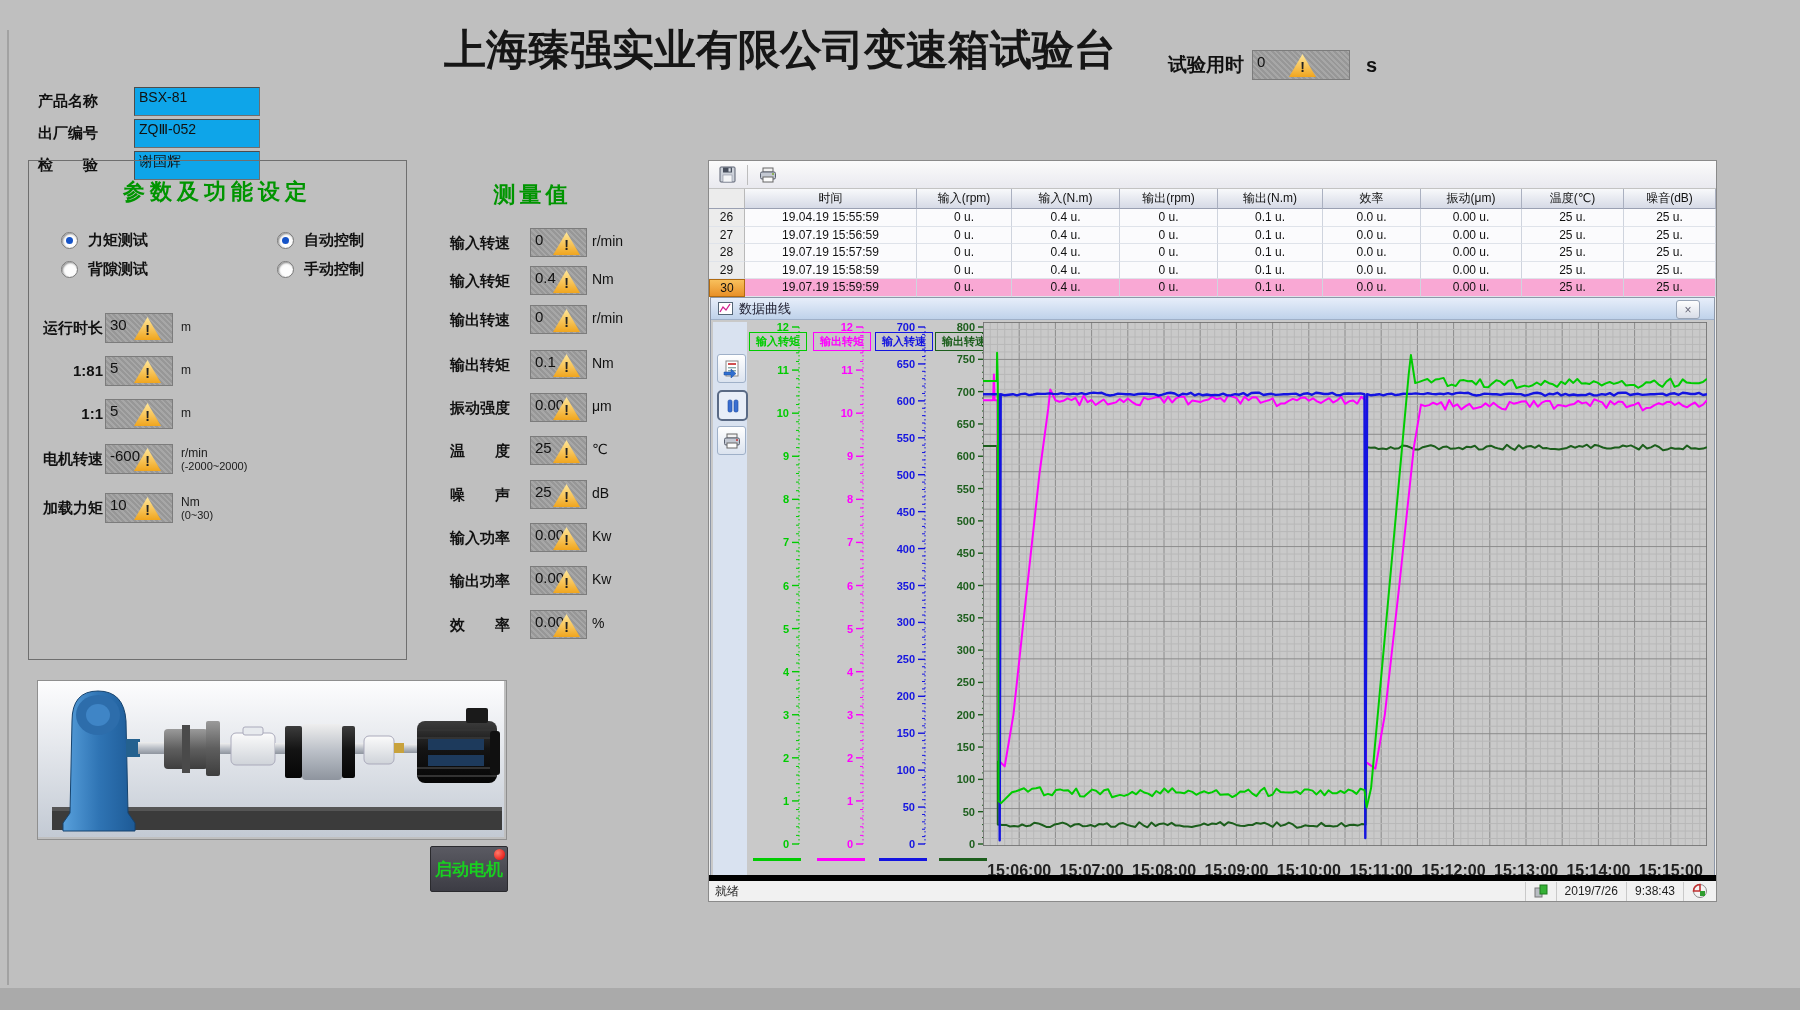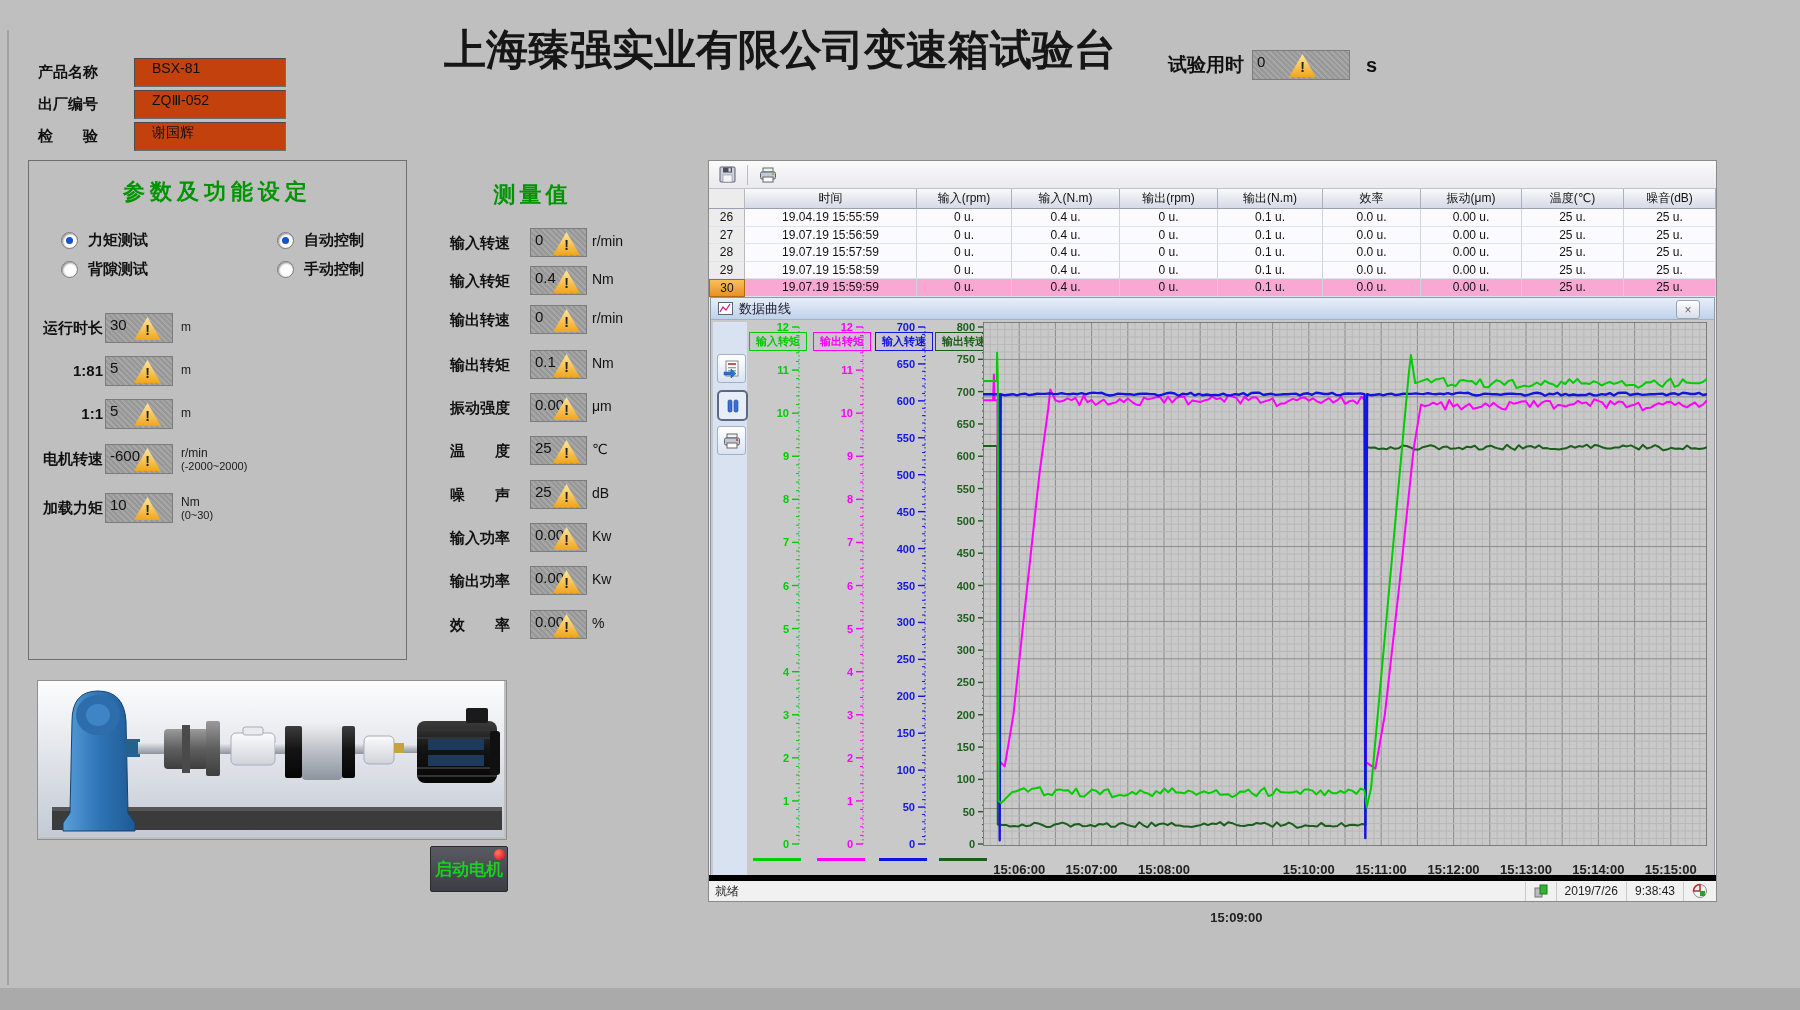--- a/index.html
+++ b/index.html
@@ -19,24 +19,24 @@
   
   .vbox{position:relative;background:#a2a2a2;border:1px solid #7c7c7c;
     background-image:repeating-linear-gradient(45deg,rgba(0,0,0,.07) 0 2px,rgba(255,255,255,.05) 2px 4px);}
   .vbox .val{position:absolute;left:4px;top:2px;font-size:15px;color:#111;}
   .warn{position:absolute;width:27px;height:23px;}
   .warn .tri{position:absolute;inset:0;background:linear-gradient(#ffe79a,#f0a51e);
     clip-path:polygon(50% 0,100% 100%,0 100%);filter:drop-shadow(0 0 1px #9a6a00);}
   .warn .bang{position:absolute;left:0;right:0;top:5px;text-align:center;font-size:14px;font-weight:700;color:#222;}
 
   
-  .form-row{position:absolute;left:38px;display:flex;align-items:center;}
+  .form-row{position:absolute;left:38px;display:flex;align-items:center;margin-top:29px;}
   .form-label{width:96px;font-size:15px;font-weight:700;white-space:pre;}
-  .form-input{width:116px;height:25px;background:#c2410c;border:1px solid #6e6e6e;
-    border-top-color:#4c4c4c;border-left-color:#4c4c4c;font-size:14px;padding:1px 17px;color:#111;}
+  .form-input{width:116px;height:25px;background:#0ea5e9;border:1px solid #6e6e6e;
+    border-top-color:#4c4c4c;border-left-color:#4c4c4c;font-size:14px;padding:1px 4px;color:#111;}
 
   
   .settings{position:absolute;left:28px;top:160px;width:377px;height:498px;border:1px solid #6f6f6f;}
   .panel-title{position:absolute;left:0;top:16px;width:100%;text-align:center;color:#009500;
     font-size:22px;font-weight:700;letter-spacing:5px;}
   .radio-item{position:absolute;display:flex;align-items:center;gap:10px;cursor:default;}
   .radio-circ{width:15px;height:15px;border-radius:50%;background:#fdfdfd;border:1px solid #777;
     box-shadow:inset 1px 1px 2px rgba(0,0,0,.45);position:relative;}
   .radio-circ.on::after{content:"";position:absolute;left:4px;top:4px;width:7px;height:7px;border-radius:50%;background:#1553c8;}
   .radio-label{font-size:15px;font-weight:700;}
@@ -92,21 +92,21 @@
   .cw-close{position:absolute;right:14px;top:2px;width:22px;height:17px;border:1px solid #98a4b6;border-radius:3px;
     background:linear-gradient(#fefefe,#d8dde8);display:flex;align-items:center;justify-content:center;
     font-size:12px;color:#667;cursor:pointer;}
   .cw-strip{position:absolute;left:2px;top:24px;width:34px;height:553px;background:#d9e2f0;}
   .cw-btn{position:absolute;left:4px;width:27px;height:27px;background:linear-gradient(#ffffff,#dbe3ef);
     border:1px solid #9fb0c8;border-radius:3px;display:flex;align-items:center;justify-content:center;cursor:pointer;}
   .cw-btn.pressed{border:2px solid #5a6a85;border-radius:5px;background:#e8eef8;}
   .axis-badge{position:absolute;top:34px;width:56px;text-align:center;font-size:11px;font-weight:700;
     border:1px solid;padding:1px 0;background:rgba(201,201,201,.2);white-space:nowrap;}
   .legend-seg{position:absolute;top:560px;height:3px;width:48px;}
-  .xlab{position:absolute;top:564px;width:64px;text-align:center;font-size:13px;font-weight:700;color:#222;}
+  .xlab{position:absolute;top:564px;width:64px;text-align:center;font-size:16px;font-weight:700;color:#222;}
 
   
   .sbar{position:absolute;left:0;bottom:0;width:100%;height:26px;background:#f1f1f1;border-top:6px solid #000000;
     display:flex;align-items:center;font-size:12px;box-sizing:border-box;}
   .sbar .ready{flex:0 0 auto;margin-left:6px;color:#222;}
   .sbar .fill{flex:1;}
   .scell{border-left:1px solid #c9c9c9;height:19px;display:flex;align-items:center;padding:0 8px;color:#222;}
 </style>
 </head>
 <body>
@@ -1068,21 +1068,21 @@
           <line x1="0" y1="524" x2="724" y2="524" stroke="#8c8c8c" stroke-width="1"></line>
           <rect x="0" y="0" width="724" height="524" fill="none" stroke="#6e6e6e" stroke-width="1.5"></rect>
           <polyline points="0.0,123.9 14.1,123.9 14.8,502.6 18.9,503.1 22.9,502.9 27.0,504.5 31.0,503.9 35.1,504.6 39.1,502.5 43.1,504.2 47.2,503.6 51.2,500.8 55.3,501.4 59.3,503.0 63.3,504.9 67.4,504.9 71.4,502.6 75.5,501.7 79.5,500.6 83.6,502.0 87.6,504.7 91.6,502.5 95.7,501.9 99.7,504.2 103.8,504.0 107.8,503.0 111.8,504.6 115.9,502.1 119.9,502.6 124.0,501.2 128.0,504.8 132.1,504.7 136.1,501.8 140.1,501.1 144.2,502.9 148.2,504.0 152.3,504.9 156.3,500.2 160.3,503.3 164.4,505.3 168.4,500.6 172.5,504.0 176.5,501.9 180.6,501.4 184.6,503.2 188.6,500.8 192.7,503.6 196.7,503.5 200.8,504.5 204.8,504.4 208.8,505.0 212.9,504.1 216.9,503.3 221.0,501.5 225.0,503.1 229.1,501.5 233.1,502.1 237.1,500.1 241.2,503.4 245.2,500.3 249.3,501.2 253.3,502.9 257.3,503.8 261.4,503.9 265.4,503.0 269.5,503.0 273.5,500.9 277.6,501.8 281.6,500.8 285.6,502.7 289.7,504.9 293.7,500.3 297.8,503.9 301.8,502.8 305.8,500.6 309.9,502.4 313.9,505.7 318.0,505.0 322.0,503.3 326.1,504.1 330.1,503.9 334.1,504.6 338.2,500.9 342.2,503.9 346.3,503.7 350.3,504.4 354.3,504.0 358.4,501.0 362.4,504.4 366.5,503.0 370.5,502.7 374.6,503.6 378.6,502.1 382.6,502.6 383.7,125.2 387.7,125.7 391.7,125.5 395.7,127.1 399.7,126.5 403.7,127.2 407.7,125.1 411.7,126.8 415.7,126.2 419.7,123.4 423.8,124.0 427.8,125.6 431.8,127.5 435.8,127.5 439.8,125.2 443.8,124.2 447.8,123.2 451.8,124.5 455.8,127.3 459.8,125.1 463.8,124.5 467.8,126.8 471.8,126.6 475.8,125.6 479.8,127.2 483.8,124.7 487.8,125.2 491.8,123.8 495.8,127.4 499.8,127.3 503.8,124.4 507.8,123.7 511.8,125.5 515.8,126.6 519.8,127.5 523.8,122.8 527.8,125.9 531.8,127.9 535.8,123.2 539.8,126.6 543.9,124.5 547.9,124.0 551.9,125.8 555.9,123.4 559.9,126.2 563.9,126.1 567.9,127.1 571.9,127.0 575.9,127.6 579.9,126.7 583.9,125.9 587.9,124.0 591.9,125.7 595.9,124.1 599.9,124.7 603.9,122.7 607.9,126.0 611.9,122.9 615.9,123.8 619.9,125.5 623.9,126.4 627.9,126.5 631.9,125.6 635.9,125.6 639.9,123.5 643.9,124.4 647.9,123.4 651.9,125.3 655.9,127.5 659.9,122.9 664.0,126.5 668.0,125.4 672.0,123.2 676.0,125.0 680.0,128.2 684.0,127.6 688.0,125.8 692.0,126.7 696.0,126.5 700.0,127.2 704.0,123.5 708.0,126.4 712.0,126.3 716.0,127.0 720.0,126.6 724.0,125.2" fill="none" stroke="#1c5e1c" stroke-width="2" stroke-linejoin="round"></polyline>
           <polyline points="0.0,78.2 10.1,78.2 10.9,52.4 11.6,78.2 14.5,78.2 15.2,438.0 21.7,444.4 30.4,392.8 43.4,272.1 56.5,151.5 65.2,86.9 67.3,67.5 72.4,78.2 76.4,79.8 80.4,78.8 84.5,76.3 88.5,78.2 92.5,75.9 96.5,83.2 100.6,73.7 104.6,80.2 108.6,78.0 112.6,83.0 116.7,80.1 120.7,77.5 124.7,82.5 128.7,81.5 132.8,80.4 136.8,77.1 140.8,80.1 144.8,76.5 148.9,79.8 152.9,82.4 156.9,83.2 160.9,75.6 165.0,77.4 169.0,76.4 173.0,75.2 177.0,74.9 181.1,80.7 185.1,74.6 189.1,80.5 193.1,76.3 197.2,74.6 201.2,74.8 205.2,82.5 209.2,78.6 213.3,79.3 217.3,80.1 221.3,78.4 225.3,77.6 229.3,74.6 233.4,77.1 237.4,76.1 241.4,79.7 245.4,73.0 249.5,74.6 253.5,76.1 257.5,81.6 261.5,74.7 265.6,78.2 269.6,75.2 273.6,75.6 277.6,80.9 281.7,79.4 285.7,78.3 289.7,76.4 293.7,84.1 297.8,81.6 301.8,81.4 305.8,78.8 309.8,76.9 313.9,78.3 317.9,75.8 321.9,75.5 325.9,78.7 330.0,76.3 334.0,79.4 338.0,81.0 342.0,78.3 346.1,76.2 350.1,80.5 354.1,78.4 358.1,74.8 362.2,81.9 366.2,79.3 370.2,78.5 374.2,81.7 378.2,74.7 382.3,78.2 383.0,440.1 392.4,446.6 401.8,392.8 416.3,263.5 430.8,125.6 438.0,82.6 442.0,84.1 446.1,83.1 450.1,80.7 454.1,82.5 458.2,80.2 462.2,87.5 466.2,78.0 470.2,84.5 474.3,82.3 478.3,87.4 482.3,84.4 486.4,81.8 490.4,86.8 494.4,85.8 498.4,84.7 502.5,81.4 506.5,84.4 510.5,80.8 514.5,84.1 518.6,86.7 522.6,87.5 526.6,79.9 530.7,81.7 534.7,80.7 538.7,79.5 542.7,79.2 546.8,85.0 550.8,78.9 554.8,84.8 558.9,80.6 562.9,78.9 566.9,79.1 570.9,86.8 575.0,82.9 579.0,83.6 583.0,84.4 587.1,82.7 591.1,82.0 595.1,78.9 599.1,81.4 603.2,80.4 607.2,84.0 611.2,77.3 615.2,78.9 619.3,80.4 623.3,85.9 627.3,79.0 631.4,82.5 635.4,79.5 639.4,79.9 643.4,85.2 647.5,83.7 651.5,82.7 655.5,80.7 659.6,88.4 663.6,85.9 667.6,85.7 671.6,83.1 675.7,81.2 679.7,82.6 683.7,80.1 687.7,79.8 691.8,83.0 695.8,80.6 699.8,83.7 703.9,85.3 707.9,82.6 711.9,80.5 715.9,84.8 720.0,82.7 724.0,78.2" fill="none" stroke="#ff00ff" stroke-width="2" stroke-linejoin="round"></polyline>
           <polyline points="0.0,72.2 15.9,72.2 16.7,518.3 17.7,72.2 21.8,73.3 25.8,72.8 29.9,72.2 33.9,73.3 37.9,72.1 42.0,71.7 46.0,73.1 50.1,72.5 54.1,71.8 58.2,71.9 62.2,71.9 66.2,71.4 70.3,71.9 74.3,72.1 78.4,71.2 82.4,71.9 86.5,72.3 90.5,71.6 94.5,72.2 98.6,71.1 102.6,72.4 106.7,71.1 110.7,70.6 114.8,71.1 118.8,70.8 122.8,72.6 126.9,73.5 130.9,72.9 135.0,71.7 139.0,71.9 143.1,72.3 147.1,72.2 151.1,72.9 155.2,72.0 159.2,71.8 163.3,71.7 167.3,72.1 171.3,72.1 175.4,73.6 179.4,72.7 183.5,71.3 187.5,70.7 191.6,71.5 195.6,73.8 199.6,71.7 203.7,72.4 207.7,70.8 211.8,73.4 215.8,71.9 219.9,73.3 223.9,72.5 227.9,73.3 232.0,73.0 236.0,73.1 240.1,71.6 244.1,73.4 248.2,73.2 252.2,72.1 256.2,72.7 260.3,71.1 264.3,73.5 268.4,71.0 272.4,70.7 276.4,70.7 280.5,73.0 284.5,72.2 288.6,71.8 292.6,72.9 296.7,72.6 300.7,72.3 304.7,72.2 308.8,71.9 312.8,71.6 316.9,73.4 320.9,71.7 325.0,71.3 329.0,72.8 333.0,70.7 337.1,71.3 341.1,72.0 345.2,72.0 349.2,70.9 353.3,73.0 357.3,73.2 361.3,71.7 365.4,71.5 369.4,71.8 373.5,71.6 377.5,71.4 381.5,72.2 382.3,516.1 384.1,72.2 388.1,73.3 392.2,72.8 396.2,72.2 400.3,73.3 404.3,72.1 408.4,71.7 412.4,73.1 416.5,72.5 420.5,71.8 424.5,71.9 428.6,71.9 432.6,71.4 436.7,71.9 440.7,72.1 444.8,71.2 448.8,71.9 452.9,72.3 456.9,71.6 461.0,72.2 465.0,71.1 469.1,72.4 473.1,71.1 477.2,70.6 481.2,71.1 485.2,70.8 489.3,72.6 493.3,73.5 497.4,72.9 501.4,71.7 505.5,71.9 509.5,72.3 513.6,72.2 517.6,72.9 521.7,72.0 525.7,71.8 529.8,71.7 533.8,72.1 537.9,72.1 541.9,73.6 545.9,72.7 550.0,71.3 554.0,70.7 558.1,71.5 562.1,73.8 566.2,71.7 570.2,72.4 574.3,70.8 578.3,73.4 582.4,71.9 586.4,73.3 590.5,72.5 594.5,73.3 598.6,73.0 602.6,73.1 606.6,71.6 610.7,73.4 614.7,73.2 618.8,72.1 622.8,72.7 626.9,71.1 630.9,73.5 635.0,71.0 639.0,70.7 643.1,70.7 647.1,73.0 651.2,72.2 655.2,71.8 659.3,72.9 663.3,72.6 667.3,72.3 671.4,72.2 675.4,71.9 679.5,71.6 683.5,73.4 687.6,71.7 691.6,71.3 695.7,72.8 699.7,70.7 703.8,71.3 707.8,72.0 711.9,72.0 715.9,70.9 720.0,73.0 724.0,72.2" fill="none" stroke="#1414e0" stroke-width="2.4" stroke-linejoin="round"></polyline>
           <polyline points="0.0,58.9 13.8,58.9 14.1,30.8 14.8,61.0 15.6,478.9 18.1,481.1 29.0,470.3 33.0,469.2 37.0,467.7 41.0,466.3 45.0,469.8 49.0,466.8 53.0,466.2 57.0,465.2 61.0,473.4 65.0,471.9 69.0,473.3 73.0,467.9 77.0,467.4 81.0,468.6 85.1,468.3 89.1,471.9 93.1,466.5 97.1,474.3 101.1,474.6 105.1,470.9 109.1,467.6 113.1,468.7 117.1,472.3 121.1,468.3 125.1,467.2 129.1,475.3 133.1,474.0 137.1,472.9 141.1,473.9 145.2,472.5 149.2,469.8 153.2,472.3 157.2,468.1 161.2,470.5 165.2,471.6 169.2,474.1 173.2,469.0 177.2,471.5 181.2,466.6 185.2,470.2 189.2,466.3 193.2,470.6 197.2,470.6 201.2,471.3 205.3,468.6 209.3,469.9 213.3,472.8 217.3,470.7 221.3,469.3 225.3,471.2 229.3,470.1 233.3,468.2 237.3,472.8 241.3,472.4 245.3,472.2 249.3,475.1 253.3,473.0 257.3,469.5 261.3,469.8 265.4,467.6 269.4,471.6 273.4,474.1 277.4,468.8 281.4,465.9 285.4,474.1 289.4,472.7 293.4,466.7 297.4,469.9 301.4,470.3 305.4,470.6 309.4,470.5 313.4,469.2 317.4,471.9 321.4,467.6 325.5,467.6 329.5,468.6 333.5,472.4 337.5,468.4 341.5,473.3 345.5,468.4 349.5,471.2 353.5,471.3 357.5,468.8 361.5,471.0 365.5,467.6 369.5,468.9 373.5,471.9 377.5,466.7 381.5,468.1 383.7,485.4 388.1,466.0 425.7,52.4 427.9,33.0 432.2,61.0 436.3,59.9 440.3,58.4 444.4,57.0 448.4,60.5 452.5,57.5 456.5,56.9 460.6,55.9 464.6,64.1 468.7,62.6 472.8,64.0 476.8,58.6 480.9,58.1 484.9,59.3 489.0,59.0 493.0,62.6 497.1,57.2 501.1,65.0 505.2,65.3 509.2,61.6 513.3,58.3 517.3,59.4 521.4,63.0 525.4,59.0 529.5,57.9 533.5,66.0 537.6,64.7 541.6,63.6 545.7,64.6 549.7,63.2 553.8,60.5 557.9,63.0 561.9,58.8 566.0,61.2 570.0,62.3 574.1,64.8 578.1,59.7 582.2,62.2 586.2,57.3 590.3,60.9 594.3,57.0 598.4,61.4 602.4,61.3 606.5,62.0 610.5,59.3 614.6,60.6 618.6,63.5 622.7,61.4 626.7,60.0 630.8,61.9 634.8,60.8 638.9,58.9 643.0,63.5 647.0,63.1 651.1,62.9 655.1,65.8 659.2,63.7 663.2,60.2 667.3,60.5 671.3,58.4 675.4,62.3 679.4,64.8 683.5,59.5 687.5,56.6 691.6,64.8 695.6,63.4 699.7,57.4 703.7,60.6 707.8,61.0 711.8,61.3 715.9,61.2 719.9,60.0 724.0,56.7" fill="none" stroke="#00cc00" stroke-width="2" stroke-linejoin="round"></polyline>
         </svg>
         <div class="xlab" style="left: 276.2px;">15:06:00</div>
         <div class="xlab" style="left: 348.6px;">15:07:00</div>
         <div class="xlab" style="left: 421px;">15:08:00</div>
-        <div class="xlab" style="left: 493.4px; margin-top: 48px;">15:09:00</div>
+        <div class="xlab" style="left: 493.4px;">15:09:00</div>
         <div class="xlab" style="left: 565.8px;">15:10:00</div>
         <div class="xlab" style="left: 638.2px;">15:11:00</div>
         <div class="xlab" style="left: 710.6px;">15:12:00</div>
         <div class="xlab" style="left: 783px;">15:13:00</div>
         <div class="xlab" style="left: 855.4px;">15:14:00</div>
         <div class="xlab" style="left: 927.8px;">15:15:00</div>
       </div>
 
     <div class="sbar">
       <span class="ready">就绪</span>

